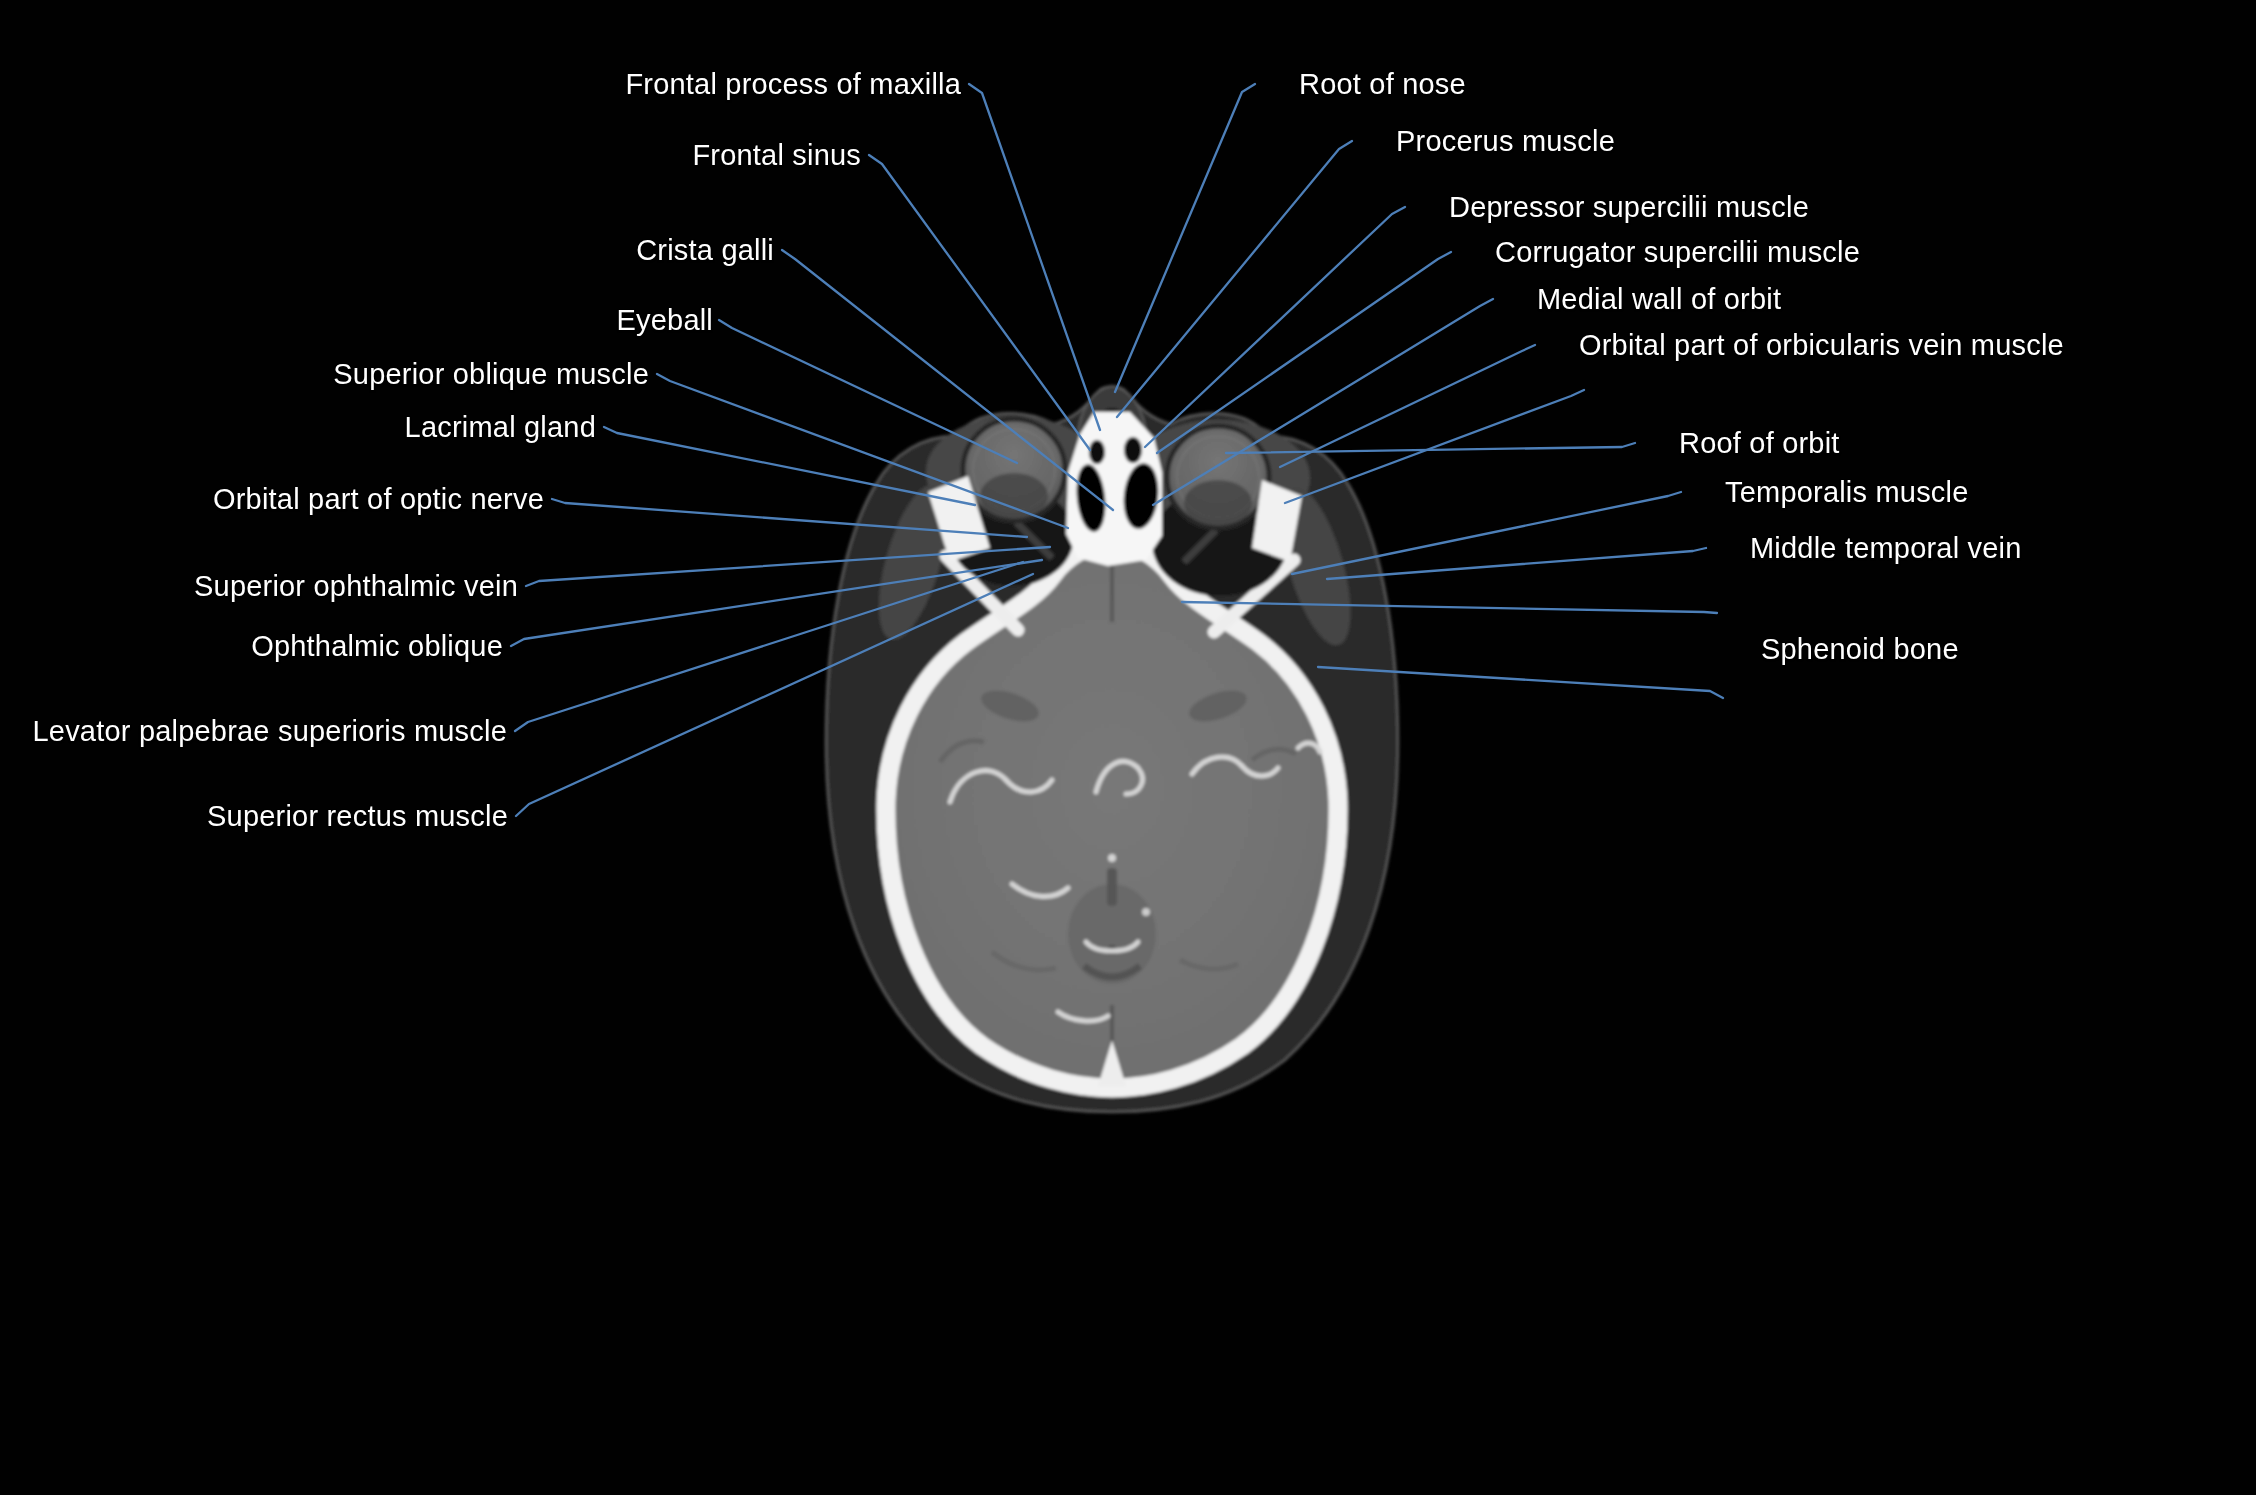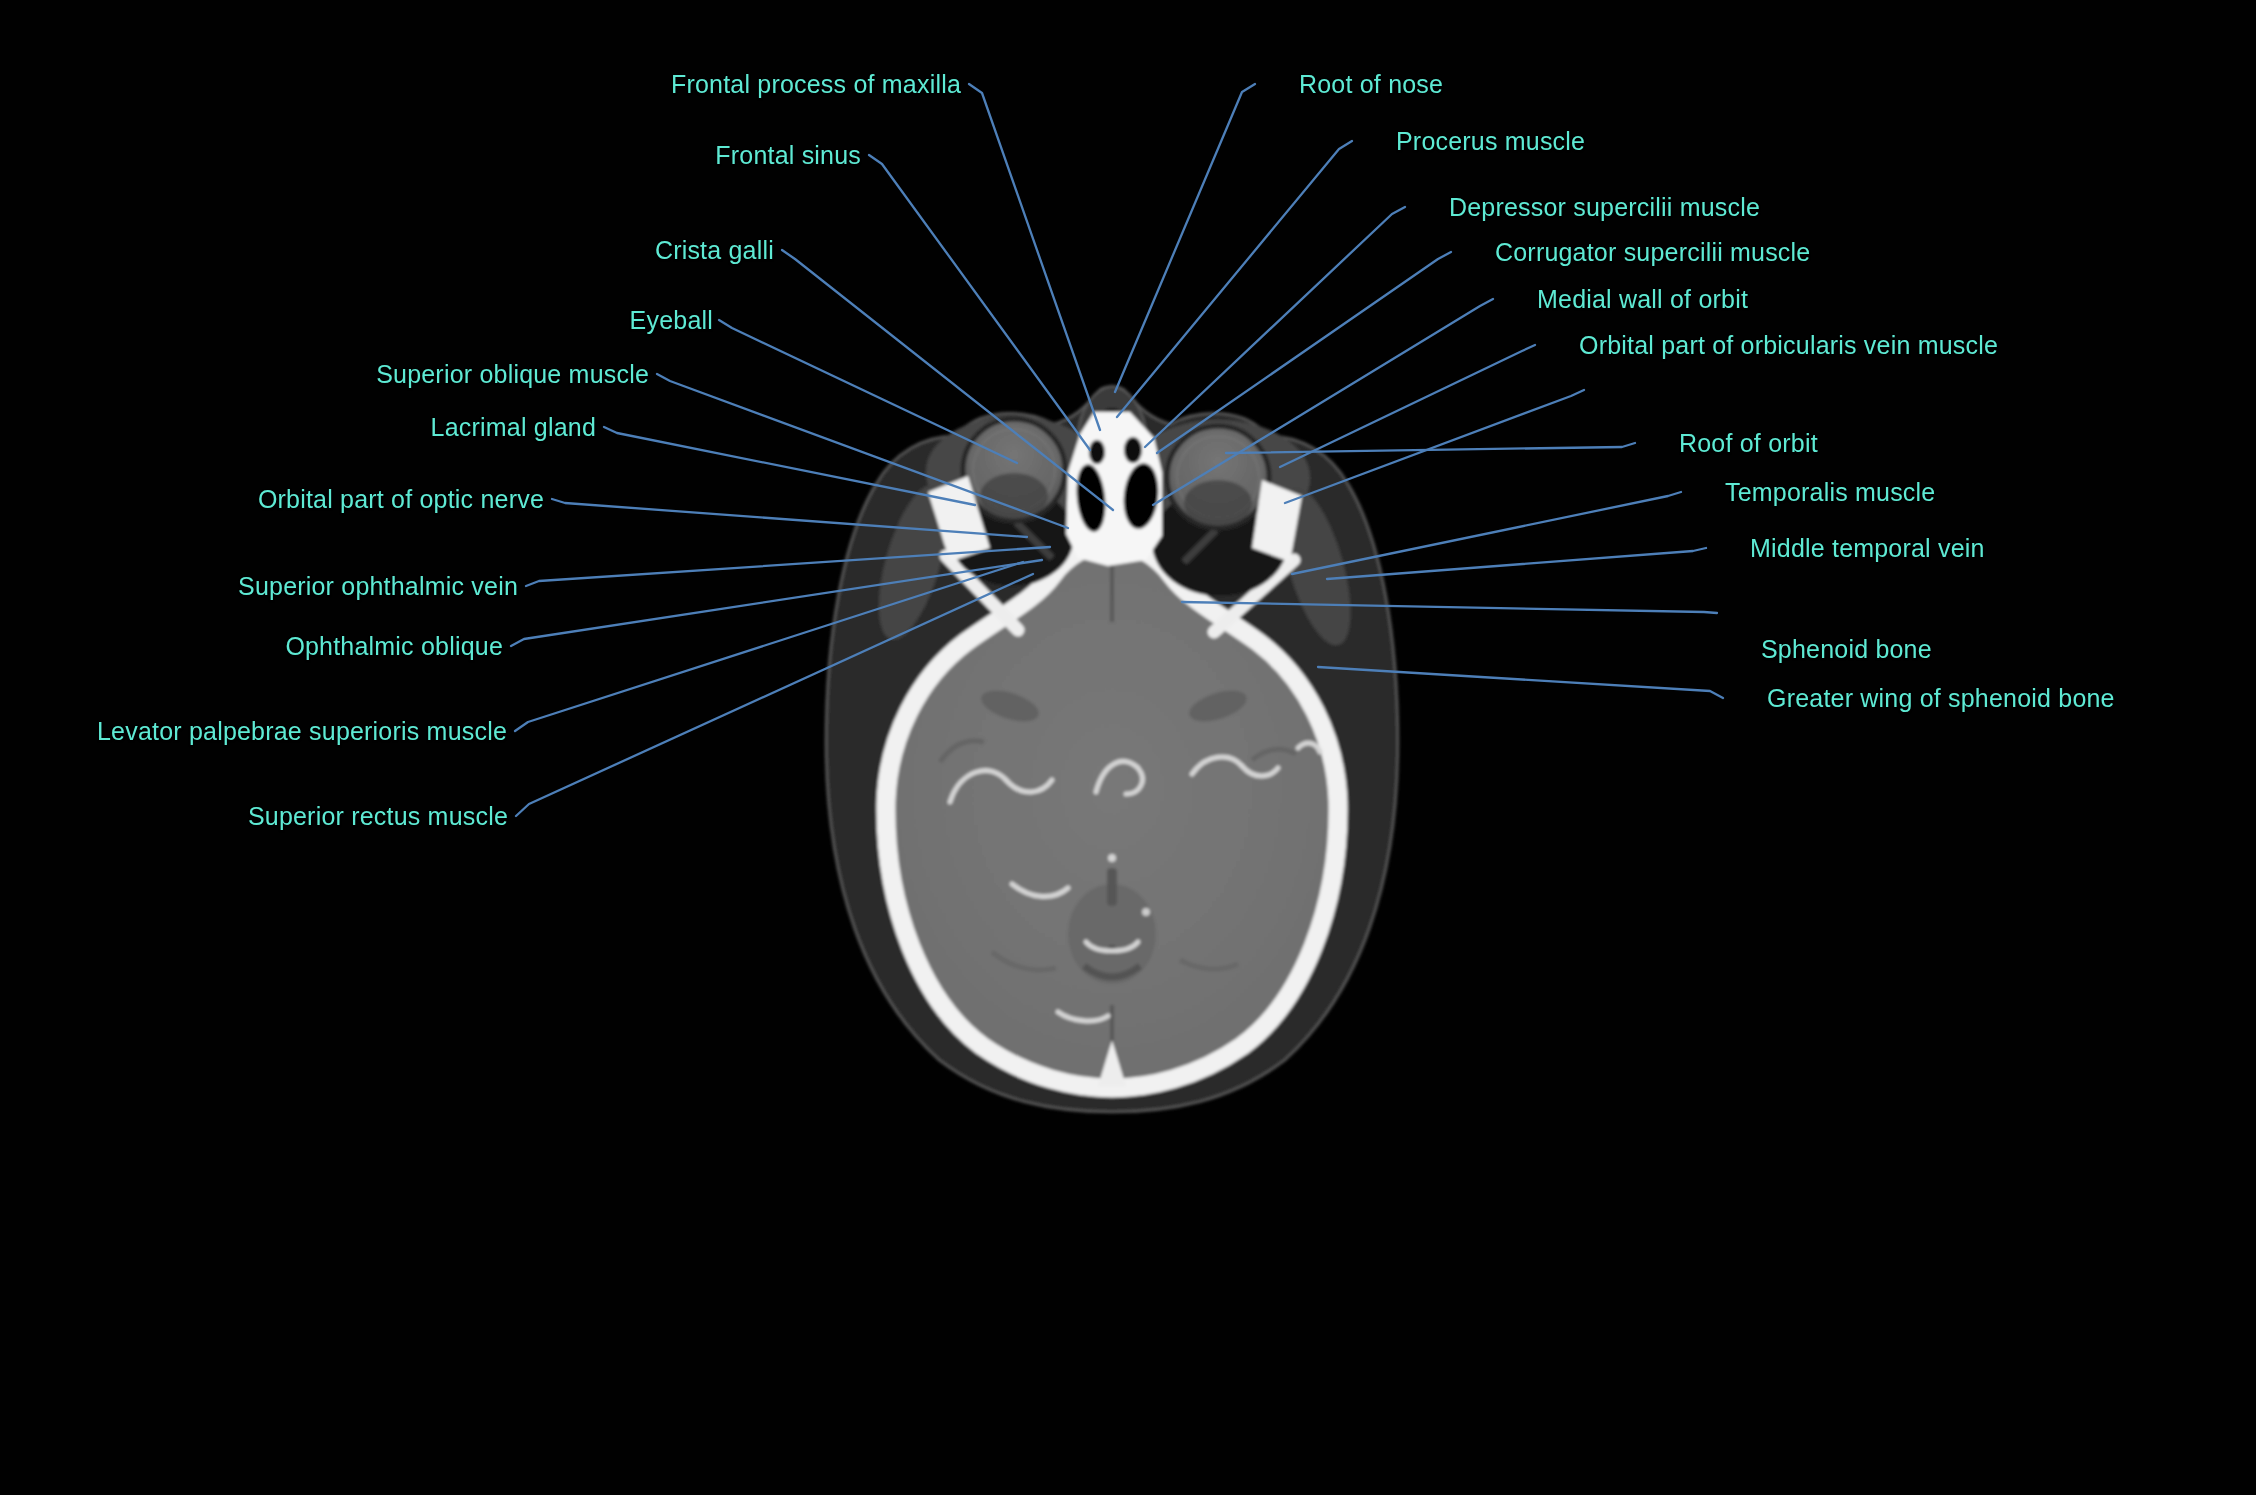--- a/index.html
+++ b/index.html
@@ -2,21 +2,21 @@
 <html><head>
 <meta charset="utf-8">
 <style>
   html,body{margin:0;padding:0;background:#000;}
   .stage{
     position:relative;width:2256px;height:1495px;background:#010101;
     font-family:"Liberation Sans",sans-serif;overflow:hidden;
   }
   .ct-svg{position:absolute;left:0;top:0;width:2256px;height:1495px;}
   .label{
-    position:absolute;color:#5eead4;font-size:25px;line-height:34px;
+    position:absolute;color:#ffffff;font-size:29px;line-height:34px;
     white-space:nowrap;letter-spacing:0.2px;
     text-shadow:0 1px 2px rgba(0,0,0,0.9);
   }
   .label.left-col{text-align:right;}
   .label.right-col{text-align:left;margin-left:36px;}
 </style>
 </head>
 <body>
 
 <div class="stage">
@@ -184,15 +184,14 @@
   <div class="label right-col" style="left:1263px;top:67px">Root of nose</div>
   <div class="label right-col" style="left:1360px;top:124px">Procerus muscle</div>
   <div class="label right-col" style="left:1413px;top:190px">Depressor supercilii muscle</div>
   <div class="label right-col" style="left:1459px;top:235px">Corrugator supercilii muscle</div>
   <div class="label right-col" style="left:1501px;top:282px">Medial wall of orbit</div>
   <div class="label right-col" style="left:1543px;top:328px">Orbital part of orbicularis vein muscle</div>
   <div class="label right-col" style="left:1643px;top:426px">Roof of orbit</div>
   <div class="label right-col" style="left:1689px;top:475px">Temporalis muscle</div>
   <div class="label right-col" style="left:1714px;top:531px">Middle temporal vein</div>
   <div class="label right-col" style="left:1725px;top:632px">Sphenoid bone</div>
-  <div class="label right-col" style="left:1731px;top:681px">Greater wing of sphenoid bone</div>
 
 </div>
 
 </body></html>

